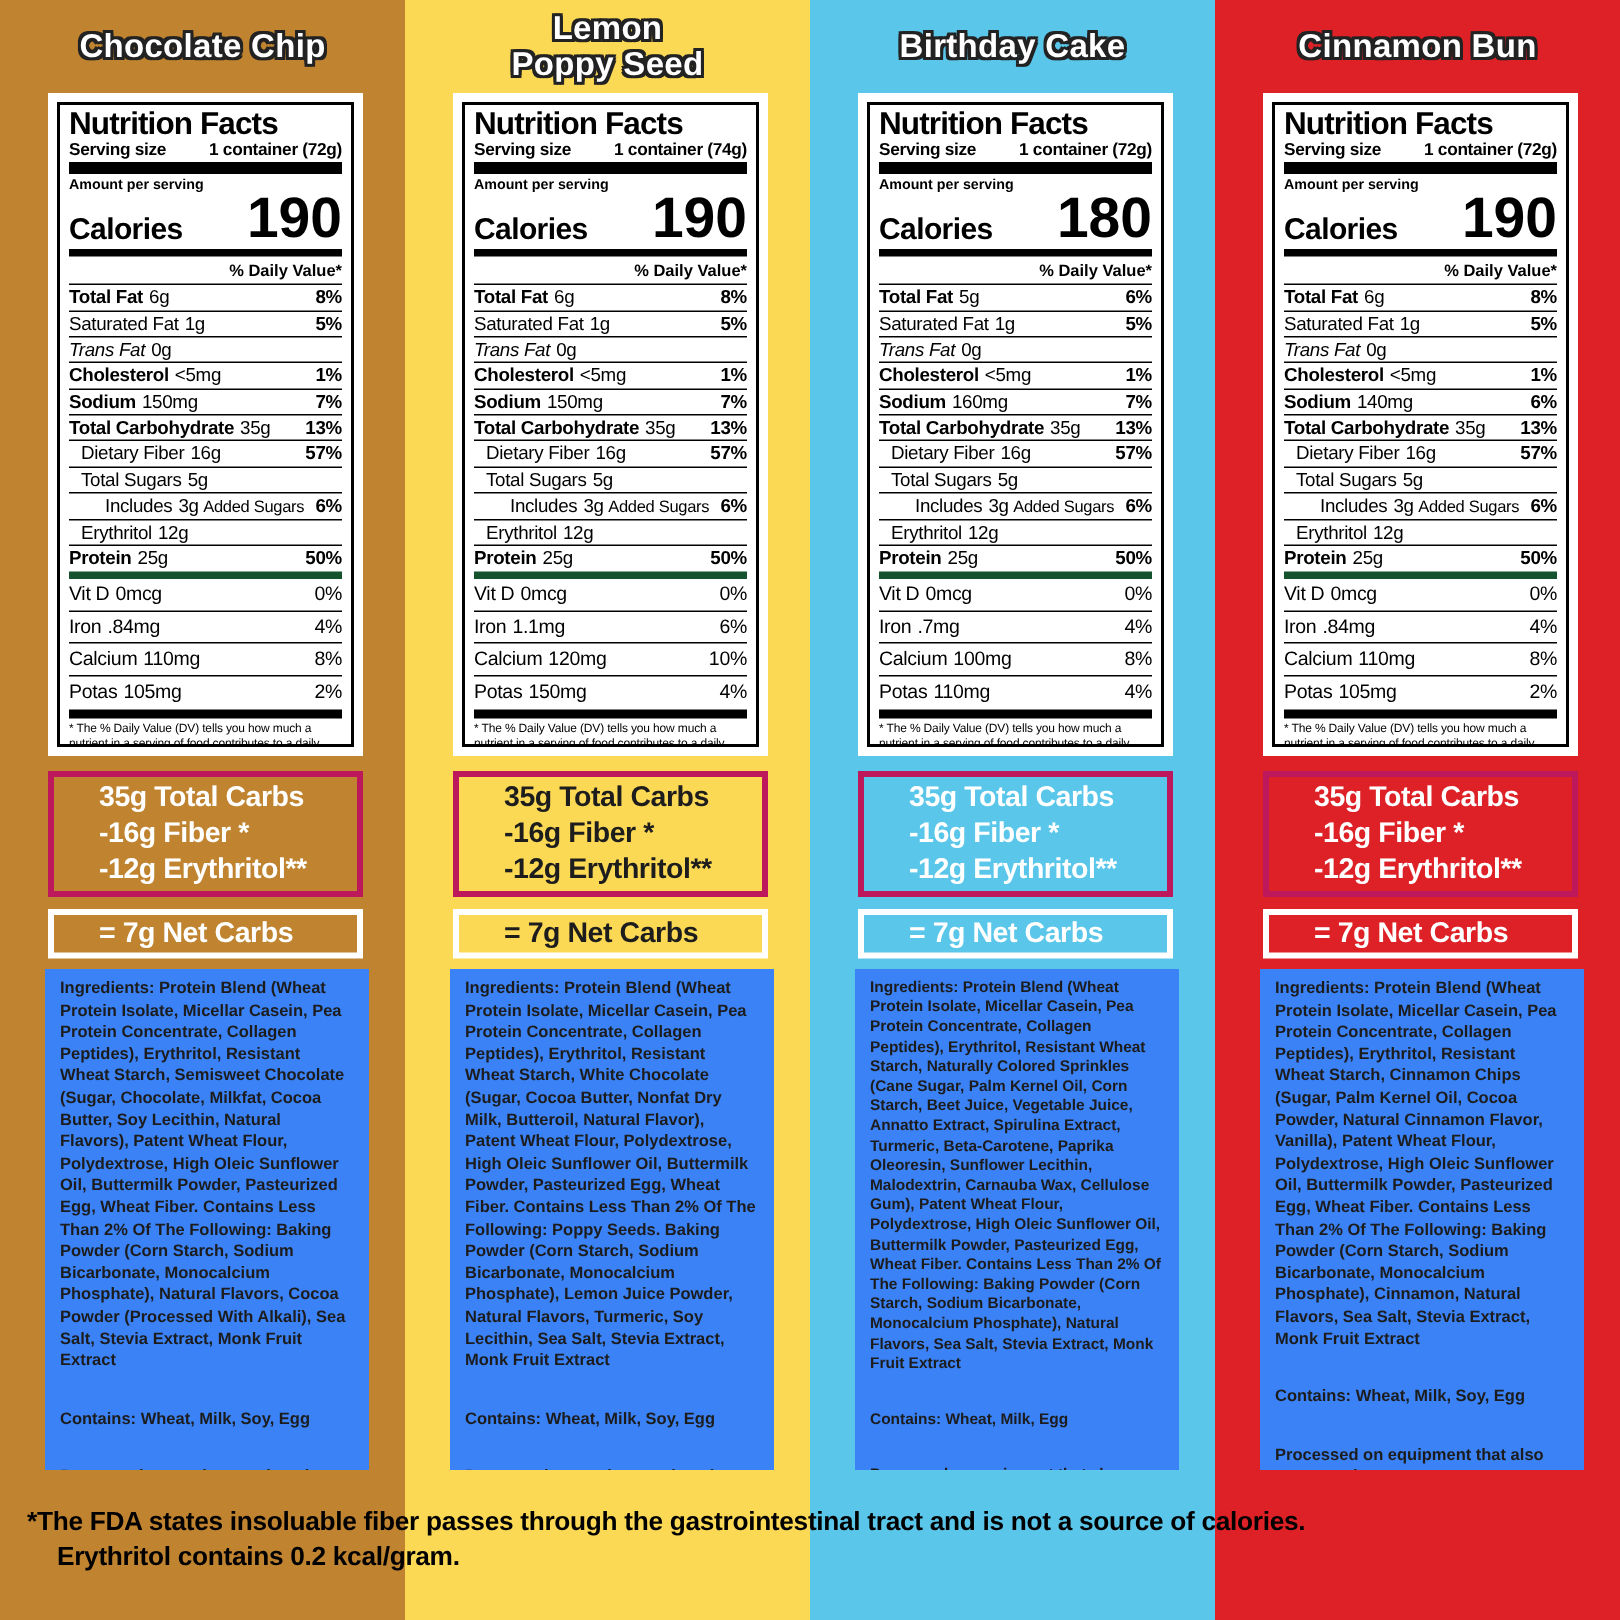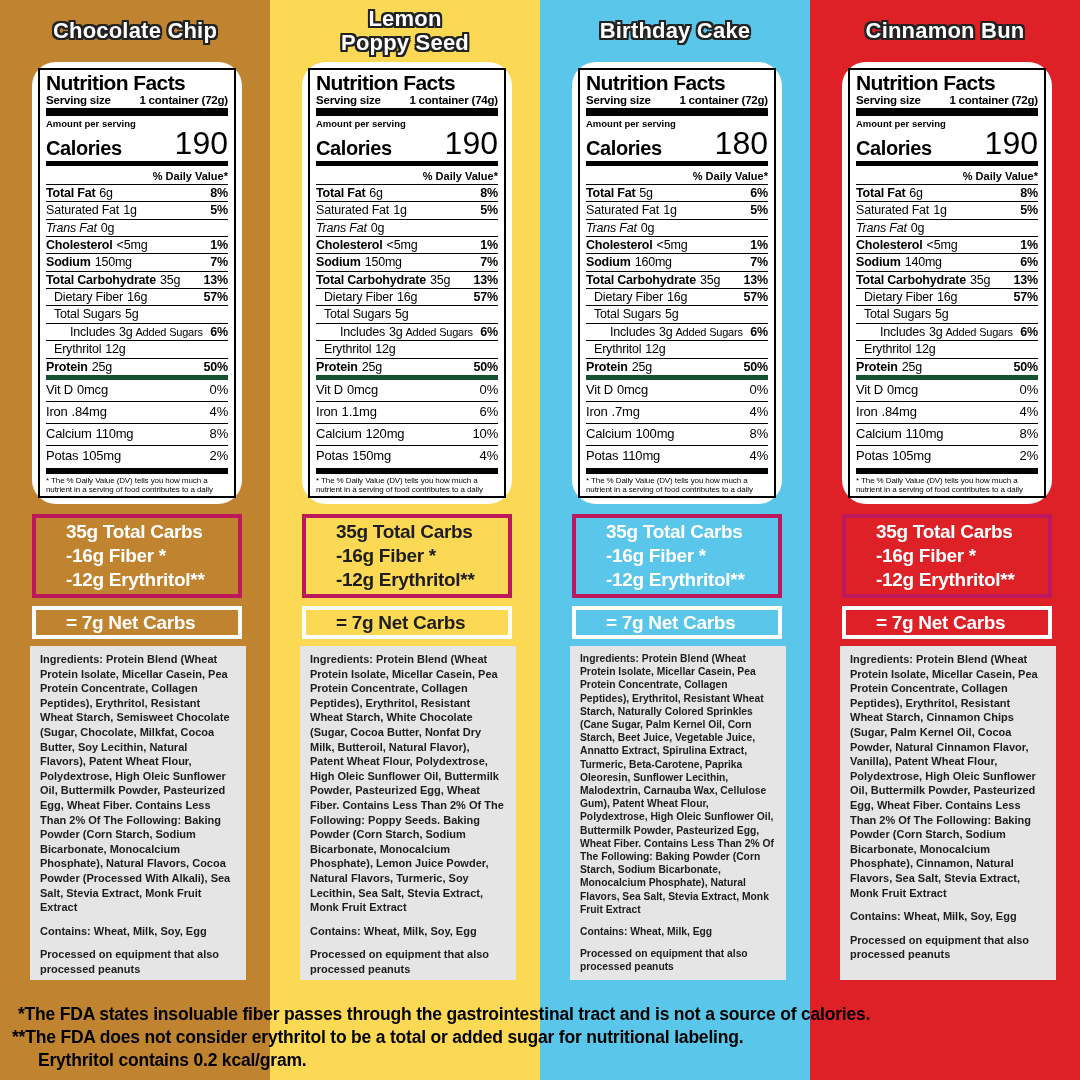--- a/index.html
+++ b/index.html
@@ -3,31 +3,31 @@
 <meta charset="utf-8">
 <style>
   html,body{margin:0;padding:0;}
   body{width:1080px;height:1080px;background:#ffffff;font-family:"Liberation Sans","DejaVu Sans",sans-serif;}
   .page{width:1080px;height:1080px;overflow:hidden;}
   .columns{display:flex;height:995px;}
   .column{width:270px;height:1080px;overflow:hidden;box-sizing:border-box;}
   .col-header{height:62px;display:flex;align-items:center;justify-content:center;text-align:center;
     color:#fff;font-weight:bold;font-size:22px;line-height:1.08;white-space:pre-line;letter-spacing:.2px;
     text-shadow:-2px -2px 0 #222,2px -2px 0 #222,-2px 2px 0 #222,2px 2px 0 #222,0 2px 0 #222,2px 0 0 #222,0 -2px 0 #222,-2px 0 0 #222;}
-  .nf-panel{height:442px;background:#fff;margin:0 28px 0 32px;padding:6px;box-sizing:border-box;border-radius:24px;}
+  .nf-panel{height:442px;background:#fff;margin:0 28px 0 32px;padding:6px;box-sizing:border-box;}
   .nf-inner{border:2px solid #000;height:100%;box-sizing:border-box;padding:2px 6px 0;overflow:hidden;color:#000;}
   .nf-title{font-size:21px;font-weight:bold;letter-spacing:-.6px;line-height:1;white-space:nowrap;}
   .nf-serving{display:flex;justify-content:space-between;font-weight:bold;font-size:11.5px;letter-spacing:-.2px;margin-top:1px;}
   .bar8{height:8px;background:#000;margin:2px 0;}
   .bar5{height:5px;background:#000;margin:3px 0 2px;}
   .bar6{height:6px;background:#000;margin-top:1px;}
   .nf-amount{font-weight:bold;font-size:9.5px;}
   .nf-cal-row{display:flex;justify-content:space-between;align-items:flex-end;}
   .nf-cal-label{font-size:20px;font-weight:bold;letter-spacing:-.4px;line-height:1;}
-  .nf-cal-value{font-size:32px;font-weight:normal;line-height:.9;}
+  .nf-cal-value{font-size:38px;font-weight:bold;line-height:.9;}
   .nf-dv{text-align:right;font-size:11px;font-weight:bold;padding:2px 0 2px;}
   .nf-rows{}
   .nf-row{display:flex;justify-content:space-between;border-top:1px solid #000;font-size:12.5px;
     padding:1px 0;line-height:1.15;letter-spacing:-.2px;}
   .nf-row .lbl{font-weight:normal;}
   .nf-row.b .lbl{font-weight:bold;}
   .nf-row.it .lbl{font-style:italic;}
   .nf-row.ind1{padding-left:8px;}
   .nf-row.ind2{padding-left:24px;}
   .nf-row.thick{border-bottom:5px solid #14532d;}
@@ -36,24 +36,24 @@
   .amt{margin-left:4px;white-space:nowrap;}
   .sfx{margin-left:3px;font-size:11px;align-self:center;}
   .sfx:empty{display:none;}
   .dv{font-weight:normal;white-space:nowrap;}
   .nf-row.dvb .dv{font-weight:bold;}
   .nf-footnote{font-size:8px;line-height:1.22;margin-top:2px;letter-spacing:-.1px;}
   .carb-box{margin:10px 28px 0 32px;border:4px solid #be185d;height:84px;box-sizing:border-box;
     font-size:19px;font-weight:bold;padding:2px 0 0 30px;line-height:24px;letter-spacing:-.3px;}
   .net-box{margin:8px 28px 0 32px;border:4px solid #fff;height:33px;box-sizing:border-box;
     font-size:19px;font-weight:bold;padding-left:30px;display:flex;align-items:center;letter-spacing:-.3px;}
-  .ing-panel{margin:7px 24px 0 30px;background:#e5e5e5;height:334px;box-sizing:border-box;
+  .ing-panel{margin:7px 24px 0 30px;background:#3b82f6;height:334px;box-sizing:border-box;
     padding:6px 10px;overflow:hidden;color:#1c1c1c;font-weight:bold;font-size:11px;line-height:14.6px;}
   .ing-panel p{margin:0;}
-  .ing-panel p + p{margin-top:9px;}
+  .ing-panel p + p{margin-top:24px;}
   .column.tight .ing-panel{font-size:10.3px;line-height:13.2px;}
   .footer{height:85px;background:#fca5a5;font-weight:bold;font-size:17.5px;color:#000;
     padding-top:8px;box-sizing:border-box;line-height:23px;letter-spacing:-.2px;}
   .footer .fl1{padding-left:18px;}
   .footer .fl2{padding-left:12px;}
   .footer .fl3{padding-left:38px;}
 </style>
 </head>
 <body>
 
@@ -556,16 +556,15 @@
     <div class="net-box" style="color: rgb(255, 255, 255);">= 7g Net Carbs</div>
     <div class="ing-panel">
       <p>Ingredients: Protein Blend (Wheat Protein Isolate, Micellar Casein, Pea Protein Concentrate, Collagen Peptides), Erythritol, Resistant Wheat Starch, Cinnamon Chips (Sugar, Palm Kernel Oil, Cocoa Powder, Natural Cinnamon Flavor, Vanilla), Patent Wheat Flour, Polydextrose, High Oleic Sunflower Oil, Buttermilk Powder, Pasteurized Egg, Wheat Fiber. Contains Less Than 2% Of The Following: Baking Powder (Corn Starch, Sodium Bicarbonate, Monocalcium Phosphate), Cinnamon, Natural Flavors, Sea Salt, Stevia Extract, Monk Fruit Extract</p>
       <p>Contains: Wheat, Milk, Soy, Egg</p>
       <p>Processed on equipment that also processed peanuts</p>
     </div>
   </div>
     </div>
   <div class="footer">
     <div class="fl1">*The FDA states insoluable fiber passes through the gastrointestinal tract and is not a source of calories.</div>
-    <div class="fl2">**The FDA does not consider erythritol to be a total or added sugar for nutritional labeling.</div>
     <div class="fl3">Erythritol contains 0.2 kcal/gram.</div>
   </div>
 </div>
 
 </body></html>

